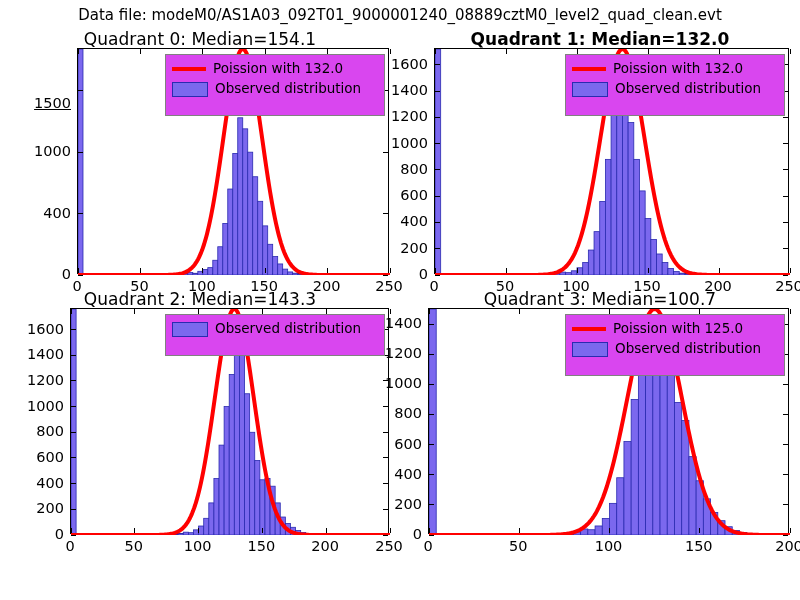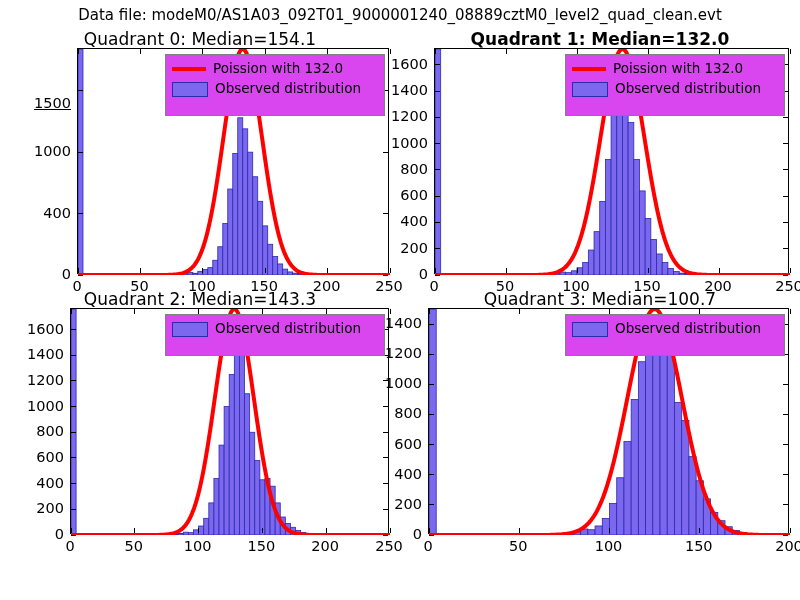--- a/index.html
+++ b/index.html
@@ -469,17 +469,21 @@
     <div class="ytick-label" style="left: 370px; width: 52px; top: 383.333px;">1000</div>
     <div class="ytick-label" style="left: 370px; width: 52px; top: 353.2px;">1200</div>
     <div class="ytick-label" style="left: 370px; width: 52px; top: 323.067px;">1400</div>
     <div class="xtick-label" style="left: 428px; top: 538px;">0</div>
     <div class="xtick-label" style="left: 518.25px; top: 538px;">50</div>
     <div class="xtick-label" style="left: 608.5px; top: 538px;">100</div>
     <div class="xtick-label" style="left: 698.75px; top: 538px;">150</div>
     <div class="xtick-label" style="left: 789px; top: 538px;">200</div>
     <div class="legend-box" style="width: 220px; left: 565px; top: 314px;">
       <div class="legend-row">
+        <span class="legend-key line"></span>
+        <span class="legend-label">Poission with 125.0</span>
+      </div>
+      <div class="legend-row">
         <span class="legend-key patch"></span>
         <span class="legend-label">Observed distribution</span>
       </div>
     </div>
   </div>
 
 </body></html>

